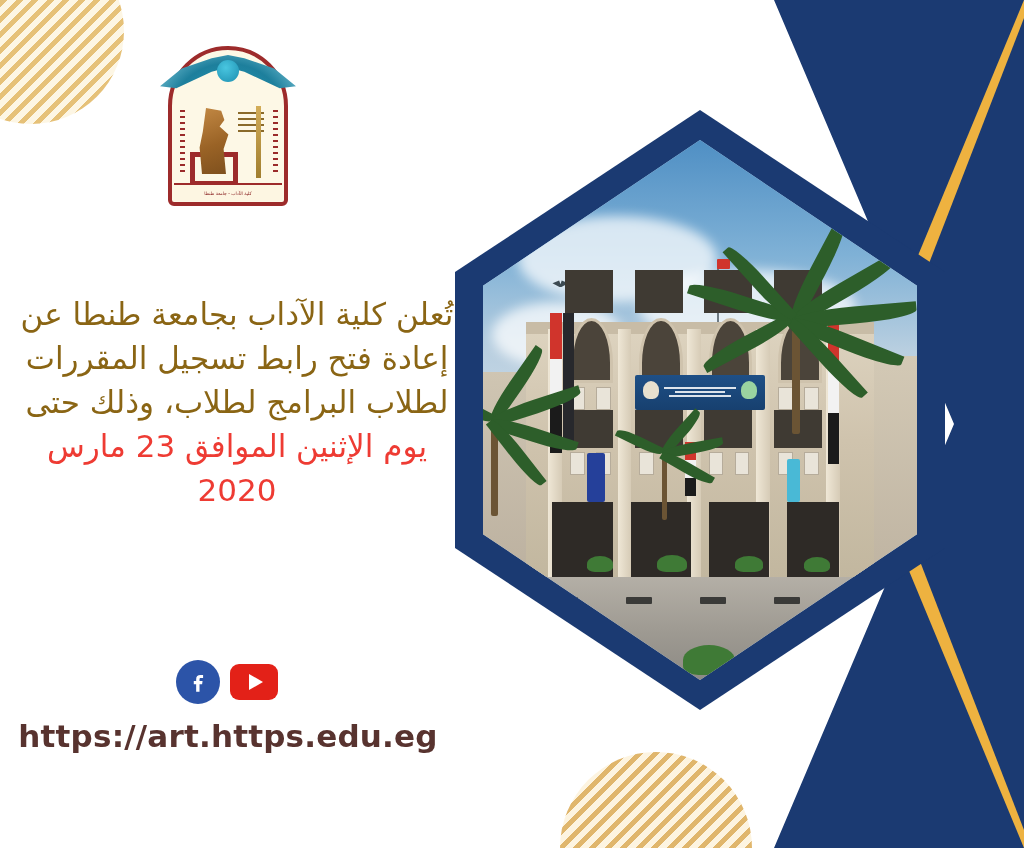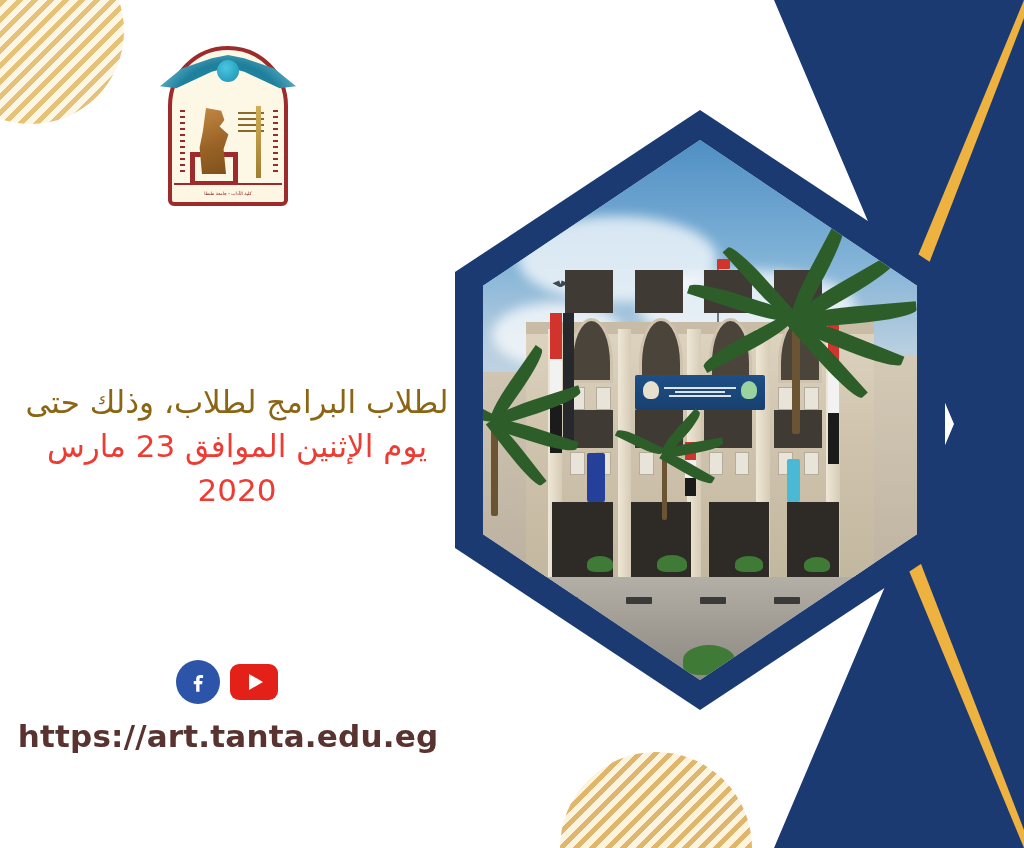--- a/index.html
+++ b/index.html
@@ -330,32 +330,34 @@
     <div class="logo-hglyph"></div>
     <div class="logo-staff"></div>
     <div class="logo-chair"></div>
     <div class="logo-fig"></div>
     <div class="logo-foot">
       <span class="logo-foot-txt">كلية الآداب - جامعة طنطا</span>
     </div>
   </div>
 
   <div class="announce">
+    <span>تُعلن كلية الآداب بجامعة طنطا عن</span>
     <br>
+    <span>إعادة فتح رابط تسجيل المقررات</span>
     <br>
     <span>لطلاب البرامج لطلاب، وذلك حتى</span>
     <span class="date-line">يوم الإثنين الموافق 23 مارس 2020</span>
   </div>
 
   <div class="social">
     <div class="fb">
       <svg width="26" height="26" viewBox="0 0 24 24" aria-hidden="true">
         <path fill="#ffffff" d="M14.6 8.4h2.1V5.6h-2.5c-2.5 0-3.9 1.4-3.9 3.8v1.7H8.1v2.9h2.2V21h3.1v-7h2.4l.4-2.9h-2.8V9.6c0-.8.3-1.2 1.2-1.2z"></path>
       </svg>
     </div>
     <div class="yt">
       <div class="tri"></div>
     </div>
   </div>
 
-  <div class="url">https://art.tanta.edu.eg</div>
+  <div class="url">https://art.https.edu.eg</div>
 
 </div>
 
 </body></html>

